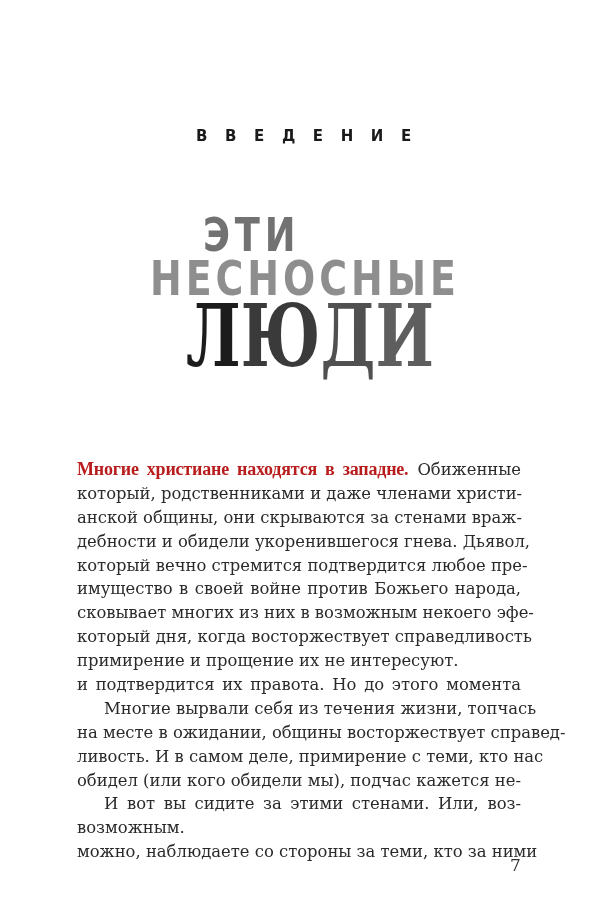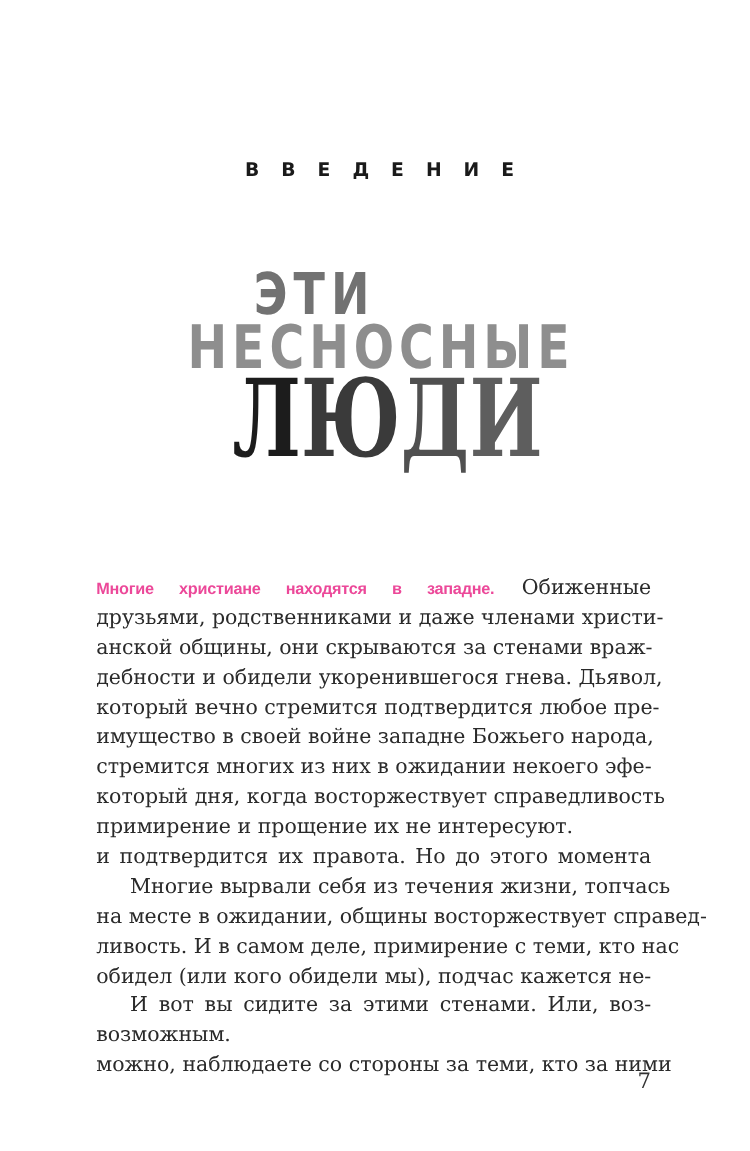--- a/index.html
+++ b/index.html
@@ -42,22 +42,22 @@
     font-family: "DejaVu Serif", serif; font-size: 16.4px;
     line-height: 23.9px; color: #2a2a2a;
   }
   .line {
     display: block; height: 23.9px; white-space: nowrap;
     text-align: justify; text-align-last: justify;
   }
   .line.last { text-align-last: left; }
   .line.indent { padding-left: 27px; }
   .lead-in {
-    font-family: Liberation Sans, sans-serif; font-weight: bold;
-    font-size: 13px; color: #ec4899; letter-spacing: -0.2px;
+    font-family: Liberation Serif, serif; font-weight: bold;
+    font-size: 18px; color: #b91c1c; letter-spacing: -0.2px;
   }
 
   .page-number {
     position: absolute; left: 510px; top: 855px;
     font-family: "DejaVu Serif", serif; font-size: 17px; color: #333333;
   }
 </style>
 </head>
 <body>
 
@@ -66,26 +66,26 @@
   <div class="chapter-label">ВВЕДЕНИЕ</div>
 
   <div class="title-line title-1">ЭТИ</div>
   <div class="title-line title-2">НЕСНОСНЫЕ</div>
   <div class="title-line title-3">
     <span class="t3-l">Л</span><span class="t3-yu">Ю</span><span class="t3-d">Д</span><span class="t3-i">И</span>
   </div>
 
   <div class="body-text">
     <span class="line"><span class="lead-in">Многие христиане находятся в западне.</span><span> Обиженные</span></span>
-    <span class="line">друзьями, родственниками и даже членами христи-</span>
+    <span class="line">который, родственниками и даже членами христи-</span>
     <span class="line">анской общины, они скрываются за стенами враж-</span>
     <span class="line">дебности и обидели укоренившегося гнева. Дьявол,</span>
     <span class="line">который вечно стремится подтвердится любое пре-</span>
-    <span class="line">имущество в своей войне западне Божьего народа,</span>
-    <span class="line">стремится многих из них в ожидании некоего эфе-</span>
+    <span class="line">имущество в своей войне против Божьего народа,</span>
+    <span class="line">сковывает многих из них в возможным некоего эфе-</span>
     <span class="line">который дня, когда восторжествует справедливость</span>
     <span class="line last">примирение и прощение их не интересуют.</span>
     <span class="line">и подтвердится их правота. Но до этого момента</span>
     <span class="line indent">Многие вырвали себя из течения жизни, топчась</span>
     <span class="line">на месте в ожидании, общины восторжествует справед-</span>
     <span class="line">ливость. И в самом деле, примирение с теми, кто нас</span>
     <span class="line">обидел (или кого обидели мы), подчас кажется не-</span>
     <span class="line indent">И вот вы сидите за этими стенами. Или, воз-</span>
     <span class="line last">возможным.</span>
     <span class="line">можно, наблюдаете со стороны за теми, кто за ними</span>

